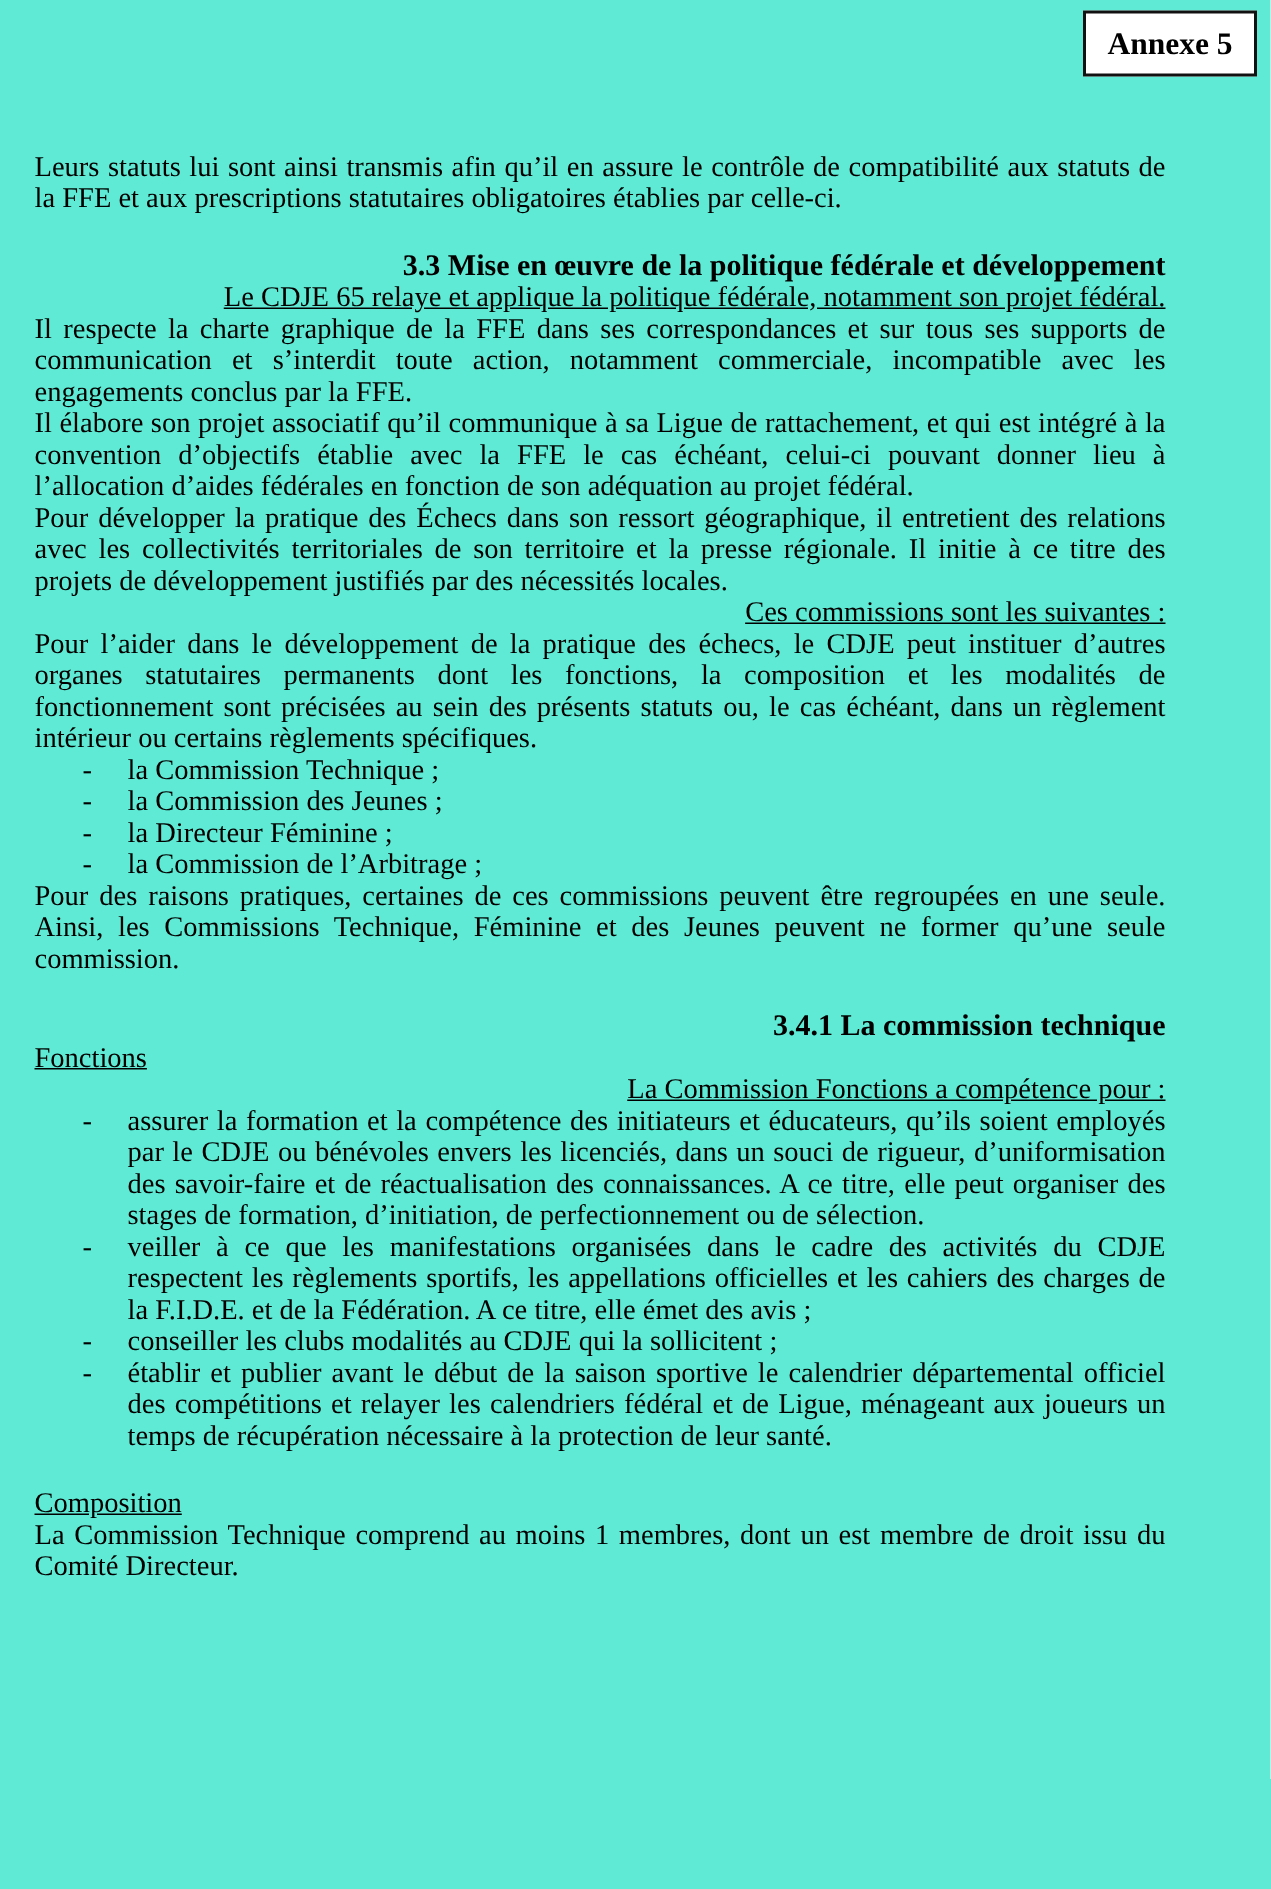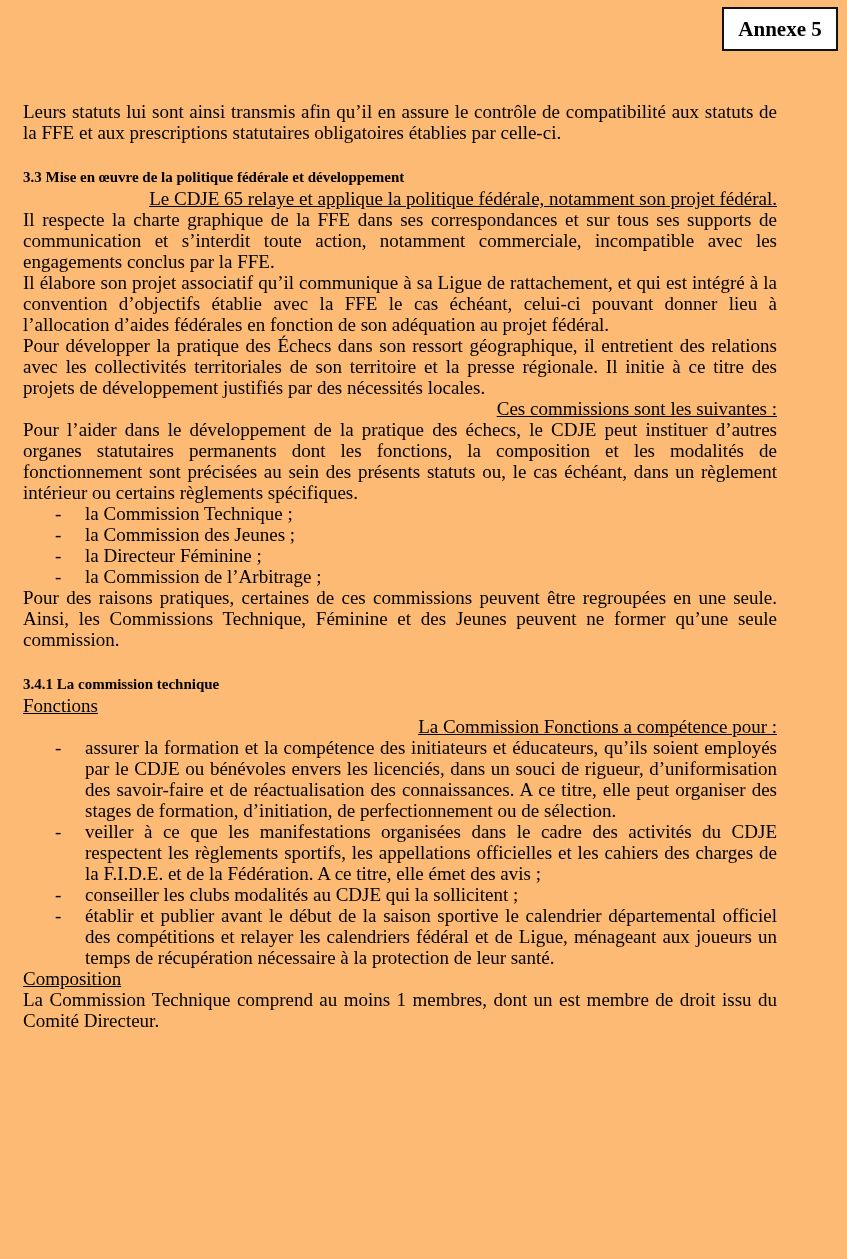--- a/index.html
+++ b/index.html
@@ -4,21 +4,21 @@
 <style>
   html, body {
     margin: 0;
     padding: 0;
     background: #ffffff;
   }
   .page {
     position: relative;
     width: 847px;
     height: 1259px;
-    background: #fdba74;
+    background: #5eead4;
     color: #000000;
     font-family: "Liberation Serif", serif;
     overflow: hidden;
   }
   .annexe-box {
     position: absolute;
     top: 7px;
     left: 722px;
     width: 112px;
     height: 40px;
@@ -41,30 +41,31 @@
   .para {
     margin: 0;
     text-align: justify;
   }
   .para.no-justify {
     text-align: right;
     text-decoration: underline;
   }
   .heading {
     margin: 24px 0 0 0;
-    font-size: 15px;
+    font-size: 20px;
     font-weight: bold;
-    text-align: left;
+    text-align: right;
   }
   .sub-label {
     margin: 0;
     text-decoration: underline;
     text-align: left;
   }
   .sub-label.gap-above {
+    margin-top: 24px;
   }
   .dash-list {
     margin: 0;
     padding: 0;
   }
   .dash-item {
     position: relative;
     margin: 0;
     padding-left: 62px;
     text-align: justify;

